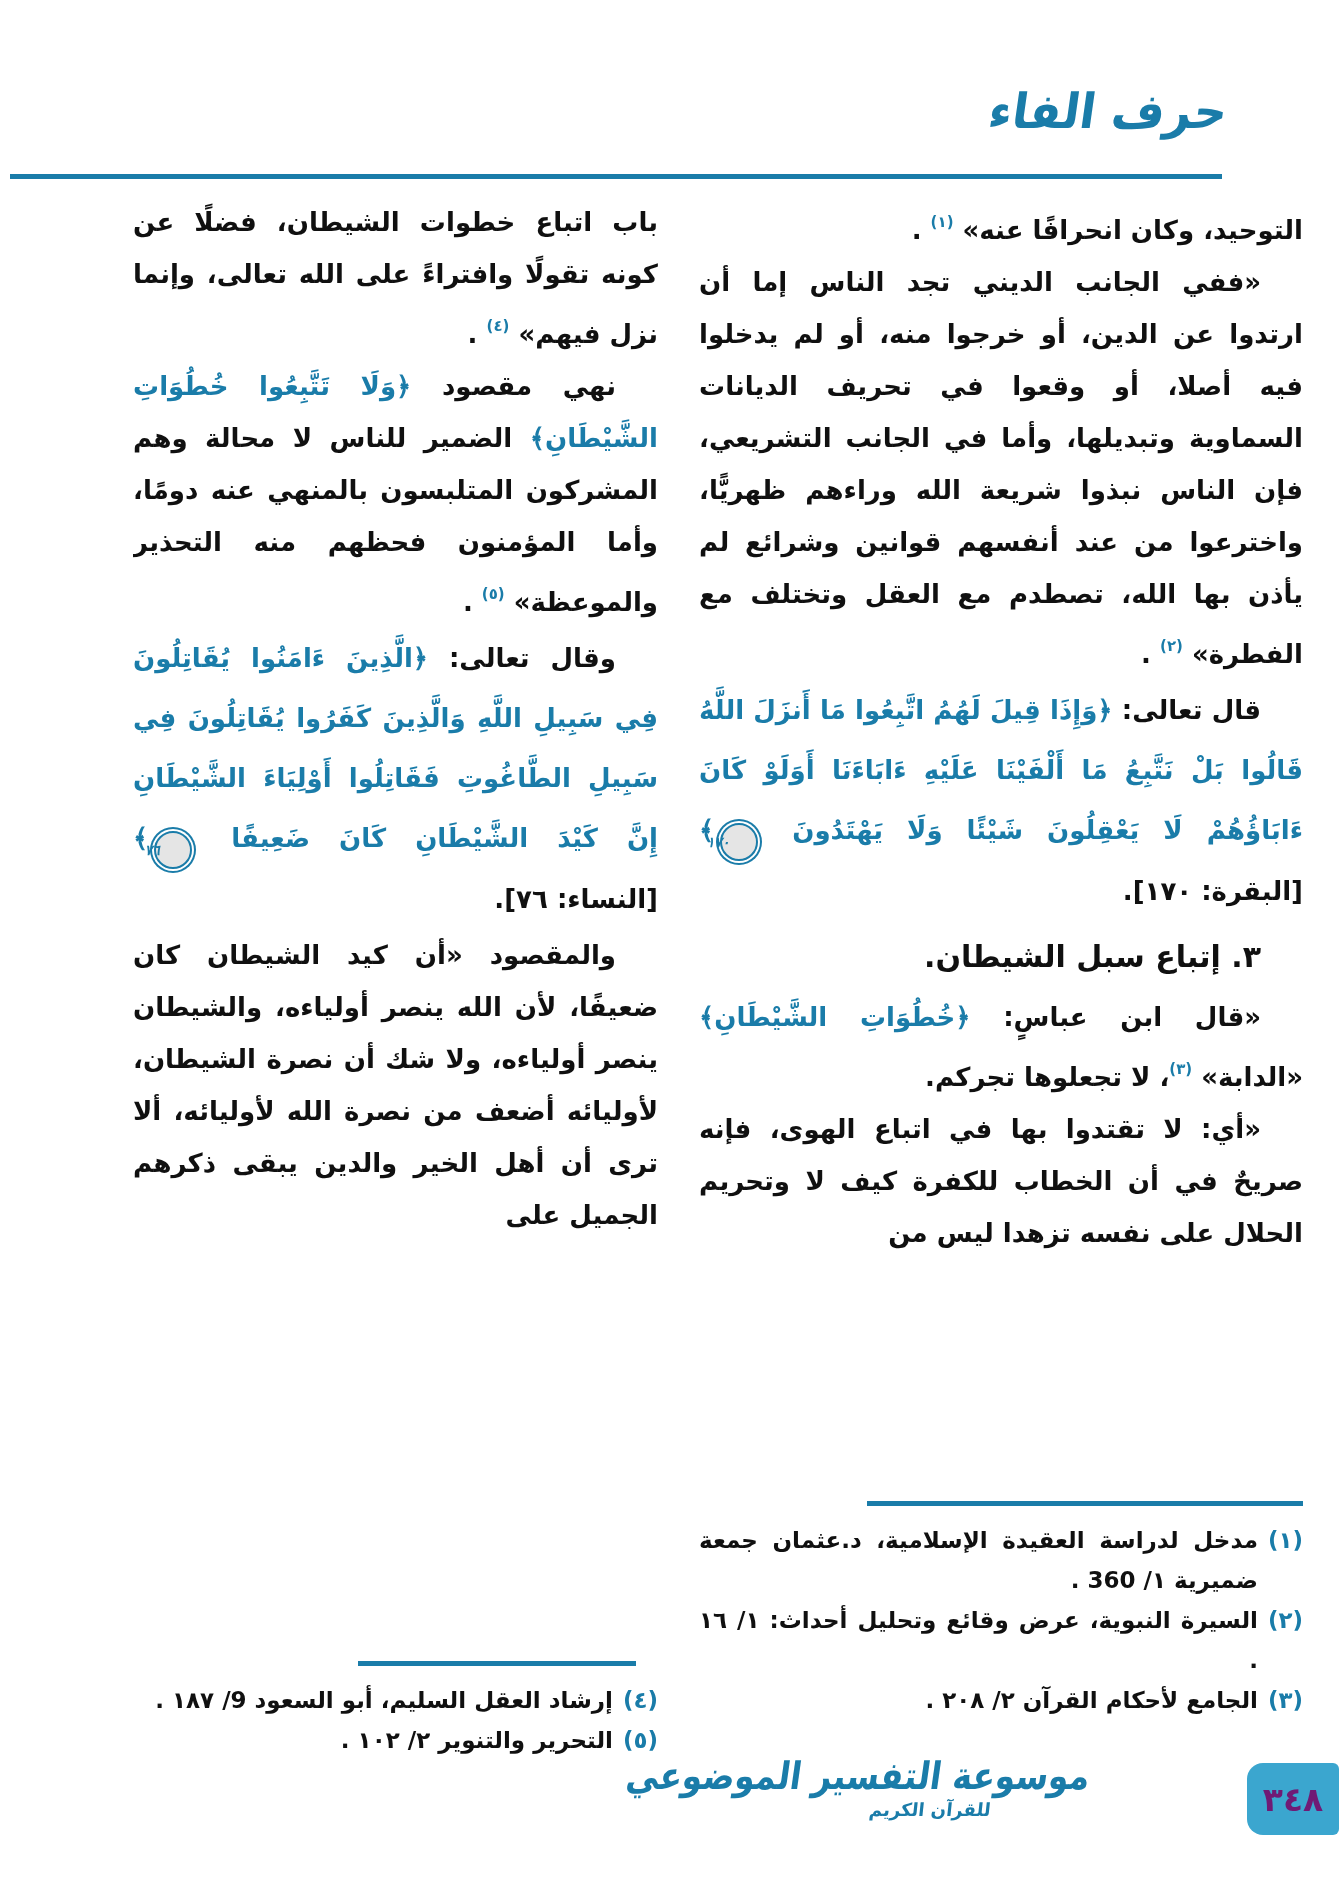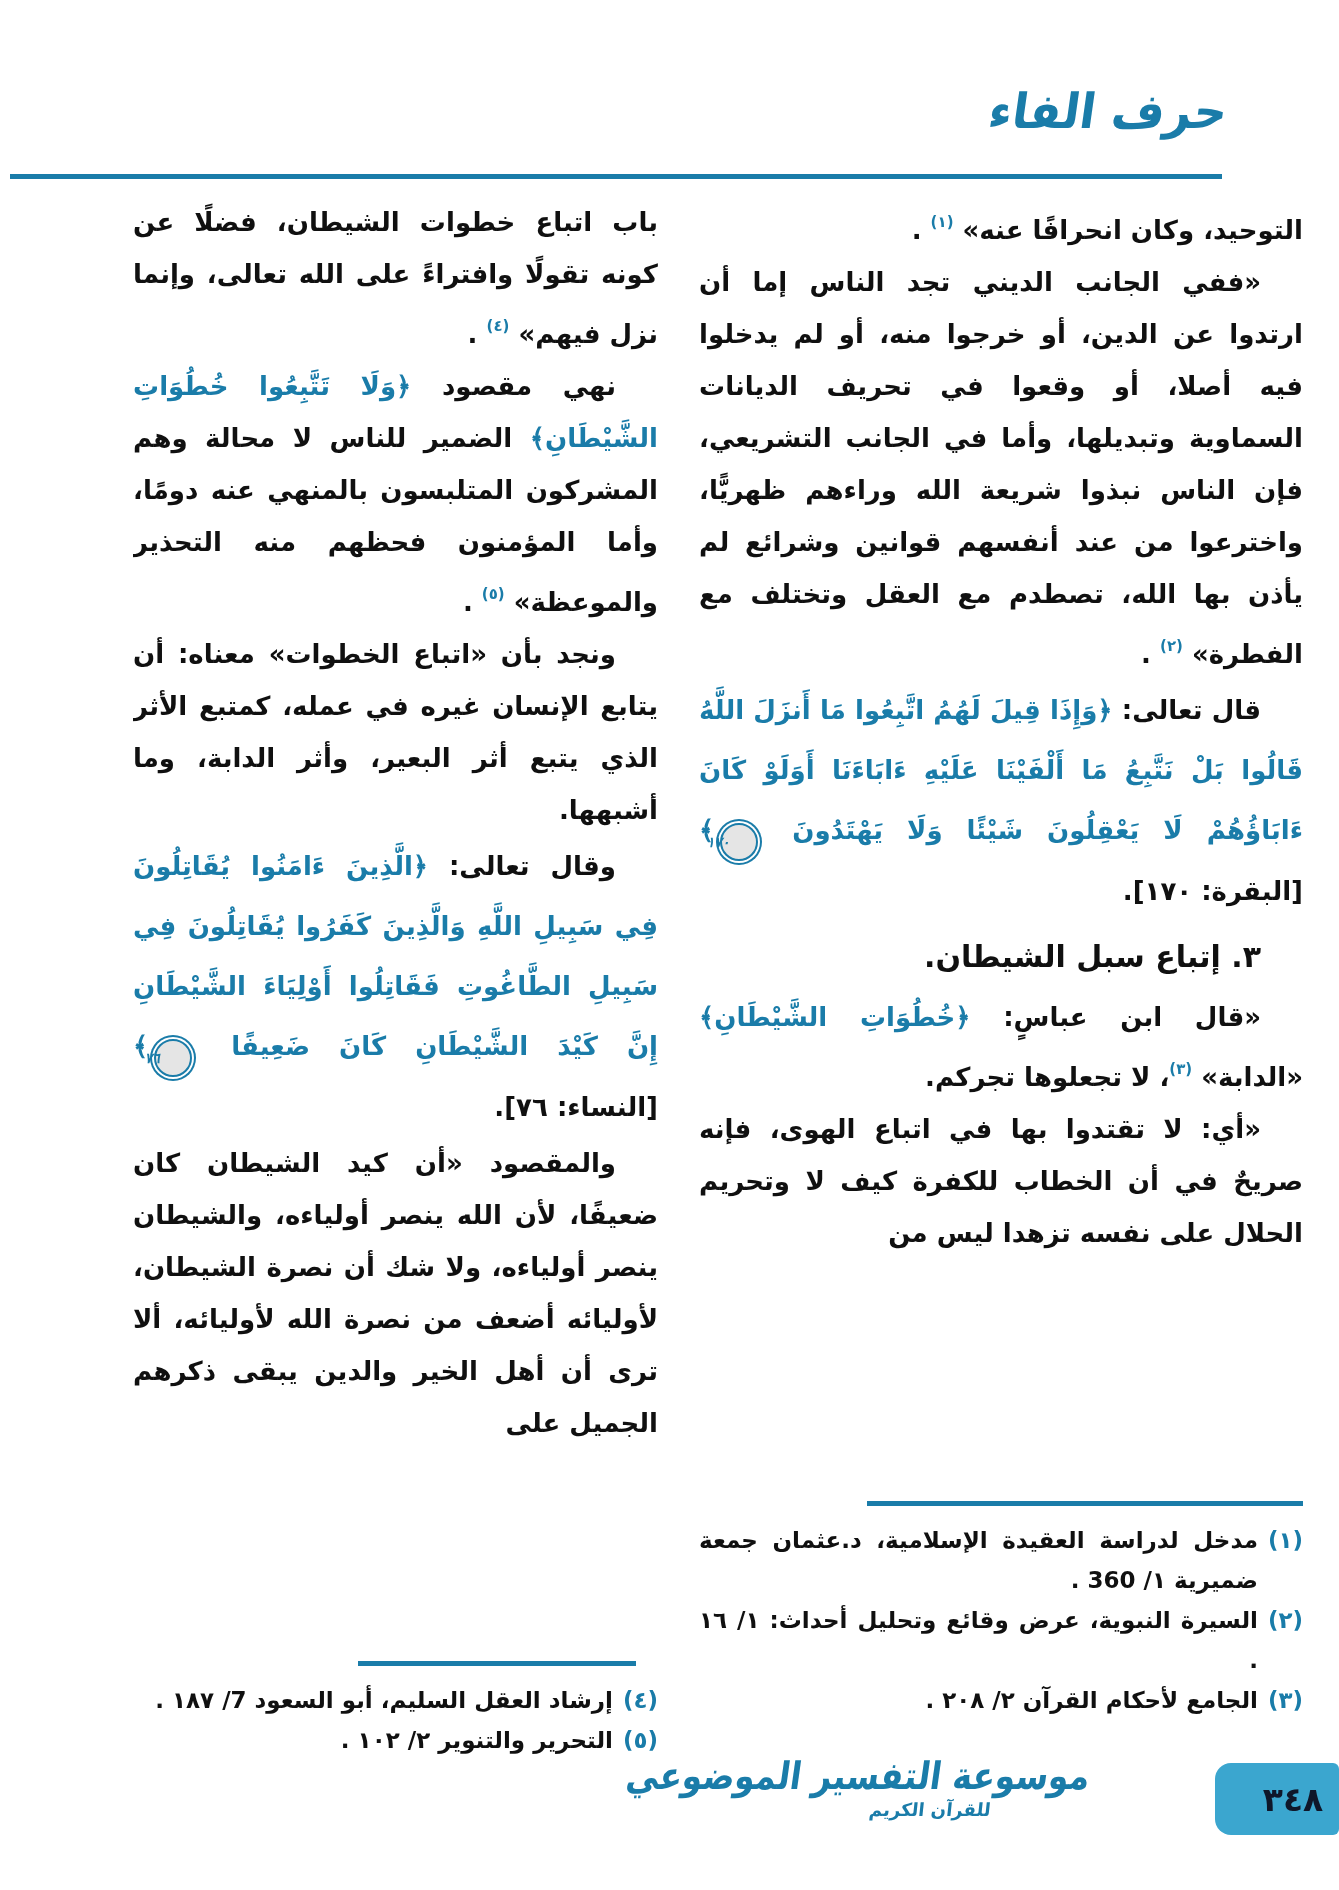--- a/index.html
+++ b/index.html
@@ -94,23 +94,23 @@
   }
   .logo-sub{
     font-size:18px;font-weight:700;margin-top:4px;
     transform:skewX(-6deg);
   }
   .page-badge{
     position:absolute;right:0;top:1763px;
     width:92px;height:72px;
     background:var(--badge);
     border-radius:16px 6px 6px 16px;
-    color:#0f172a;
+    color:#701a75;
     font-size:33px;font-weight:700;
-    display:flex;align-items:center;justify-content:center;padding-left:32px;
+    display:flex;align-items:center;justify-content:center;
   }
 </style>
 </head>
 <body>
 
 <div class="page">
 
   <div class="header-title">حرف الفاء</div>
 
   <div class="header-rule"></div>
@@ -135,28 +135,27 @@
         <div class="fn-item">
           <span class="fn-num">(٣)</span>
           <span class="fn-text">الجامع لأحكام القرآن ٢/ ٢٠٨ .</span>
         </div>
       </div>
     </section>
 
   <section class="col col-left">
       <p class="para"><span class="run-body">باب اتباع خطوات الشيطان، فضلًا عن كونه تقولًا وافتراءً على الله تعالى، وإنما نزل فيهم» </span><span class="run-ref">(٤)</span><span class="run-body"> .</span></p>
       <p class="para indent"><span class="run-body">نهي مقصود </span><span class="run-quran">﴿وَلَا تَتَّبِعُوا خُطُوَاتِ الشَّيْطَانِ﴾</span><span class="run-body"> الضمير للناس لا محالة وهم المشركون المتلبسون بالمنهي عنه دومًا، وأما المؤمنون فحظهم منه التحذير والموعظة» </span><span class="run-ref">(٥)</span><span class="run-body"> .</span></p>
-      <p class="para indent"><span class="run-body">ونجد بأن «اتباع الخطوات» معناه: أن يتابع الإنسان غيره في عمله، كمتبع الأثر الذي يتبع أثر البعير، وأثر الدابة، وما أشبهها.</span></p>
       <p class="para indent qpara"><span class="run-body">وقال تعالى: </span><span class="run-quran">﴿الَّذِينَ ءَامَنُوا يُقَاتِلُونَ فِي سَبِيلِ اللَّهِ وَالَّذِينَ كَفَرُوا يُقَاتِلُونَ فِي سَبِيلِ الطَّاغُوتِ فَقَاتِلُوا أَوْلِيَاءَ الشَّيْطَانِ إِنَّ كَيْدَ الشَّيْطَانِ كَانَ ضَعِيفًا </span><span class="ayah-num">٧٦</span><span class="run-quran">﴾</span><span class="run-body"> [النساء: ٧٦].</span></p>
       <p class="para indent"><span class="run-body">والمقصود «أن كيد الشيطان كان ضعيفًا، لأن الله ينصر أولياءه، والشيطان ينصر أولياءه، ولا شك أن نصرة الشيطان، لأوليائه أضعف من نصرة الله لأوليائه، ألا ترى أن أهل الخير والدين يبقى ذكرهم الجميل على</span></p>
       <div class="fn-block">
         <div class="fn-rule"></div>
         <div class="fn-item">
           <span class="fn-num">(٤)</span>
-          <span class="fn-text">إرشاد العقل السليم، أبو السعود 7/ ١٨٧ .</span>
+          <span class="fn-text">إرشاد العقل السليم، أبو السعود 9/ ١٨٧ .</span>
         </div>
         <div class="fn-item">
           <span class="fn-num">(٥)</span>
           <span class="fn-text">التحرير والتنوير ٢/ ١٠٢ .</span>
         </div>
       </div>
     </section>
 
   <div class="footer-logo">
     <div class="logo-main">موسوعة التفسير الموضوعي</div>

